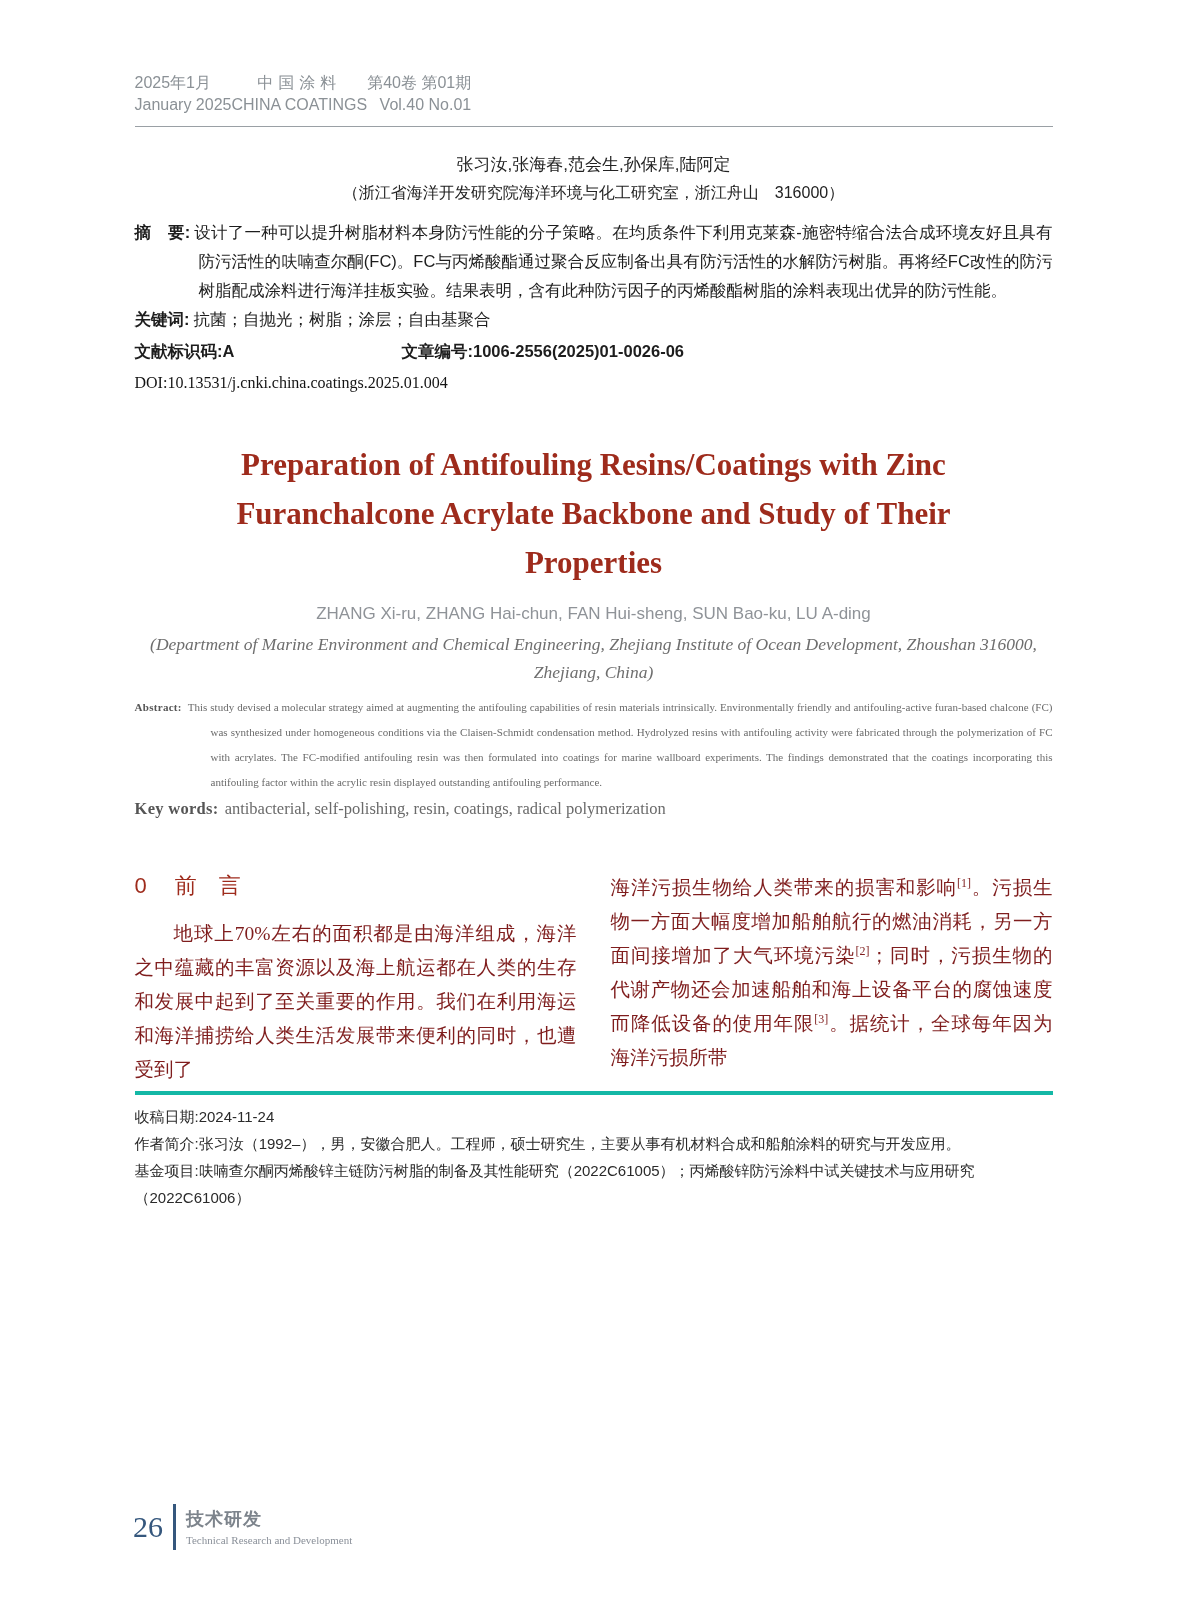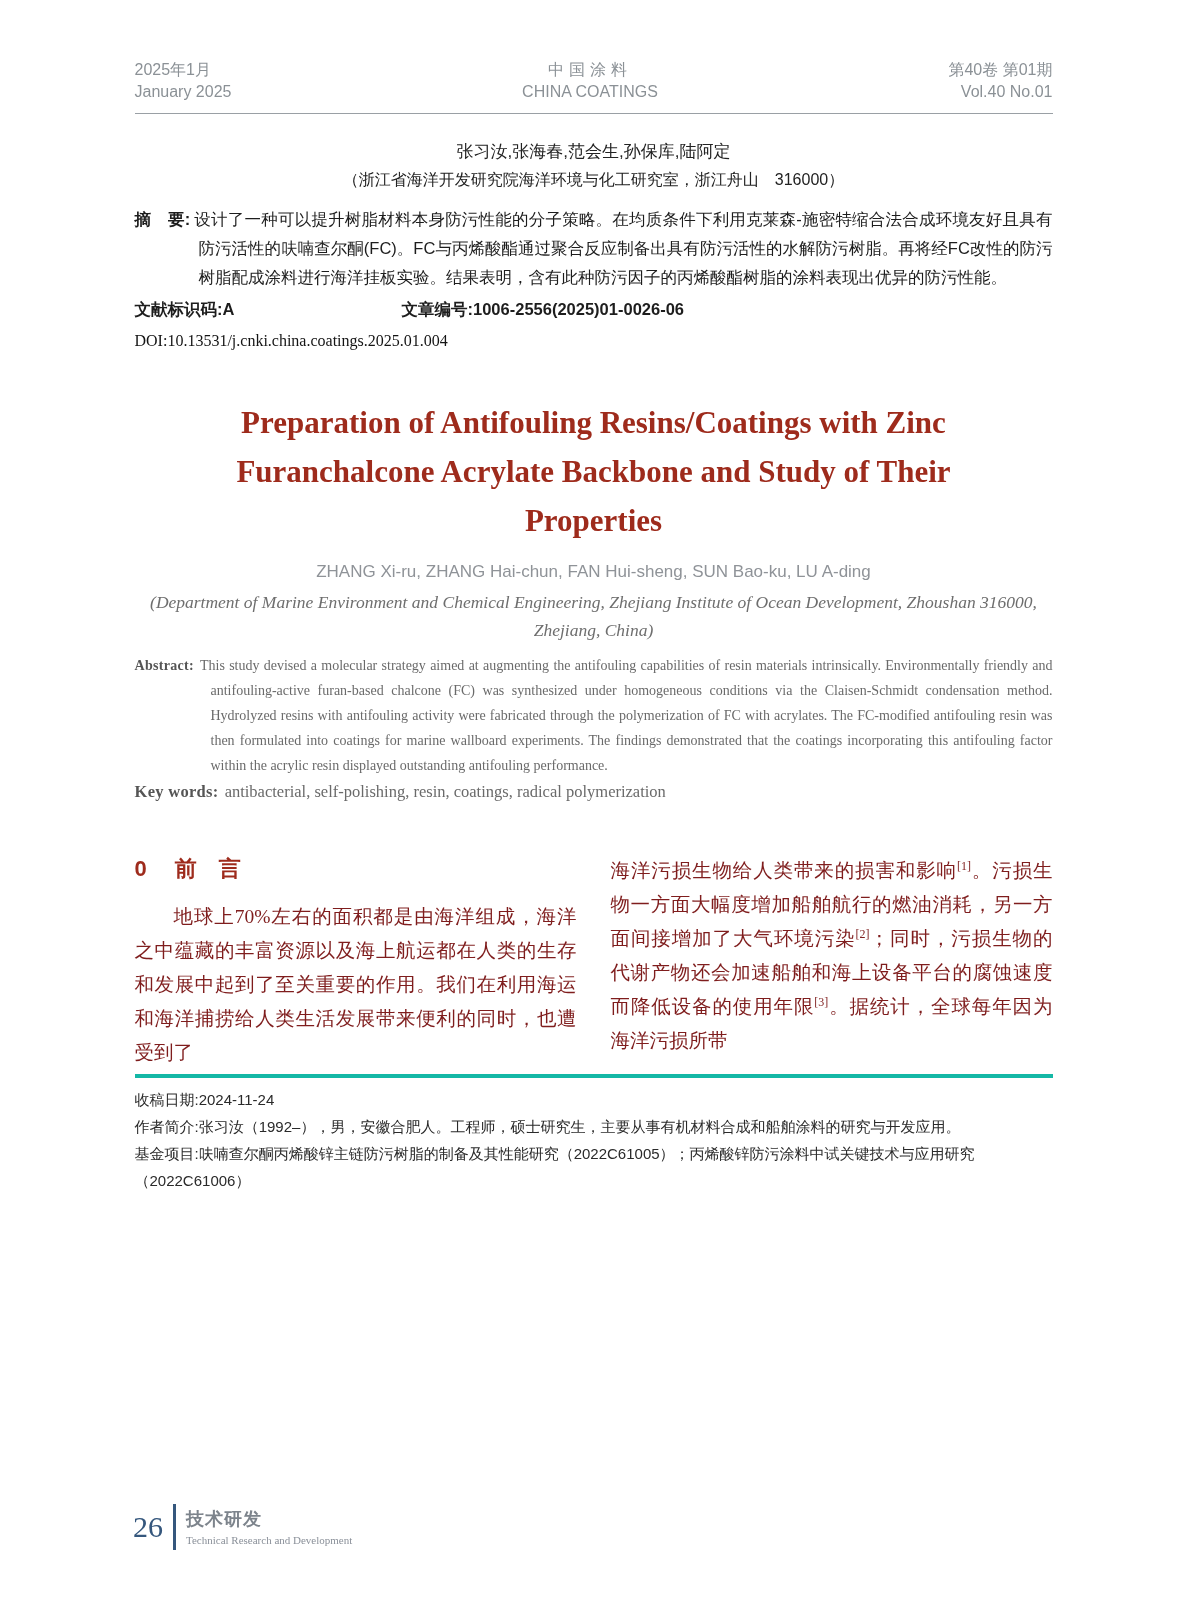--- a/index.html
+++ b/index.html
@@ -9,24 +9,24 @@
     margin:0 auto;
     background:#ffffff;
     font-family:"Liberation Sans","DejaVu Sans",sans-serif;
     color:#1d1d1d;
     overflow:hidden;
   }
   .content { width:918px; margin:0 auto; }
 
   
   .journal-header {
-    padding-top:29px; padding-bottom:10px;
+    padding-top:72px; padding-bottom:10px;
     border-bottom:1px solid #9aa0a5;
-    display:flex; justify-content:space-between; align-items:flex-end;
-    color:#8b9196; font-size:16px; line-height:22px;margin-top:30px;
+    display:flex; align-items:flex-end;
+    color:#8b9196; font-size:16px; line-height:22px;
   }
   .jh-cell.center { text-align:center; }
   .jh-cell.right { text-align:right; }
   .jh-zh { letter-spacing:5px; }
 
   
   .title-zh {
     margin:146px 0 0 0;
     text-align:center;
     font-size:45px; line-height:66px; font-weight:bold;
@@ -70,37 +70,37 @@
   .en-authors { margin-top:17px; text-align:center; font-size:17px; color:#8f9398; }
   .en-affiliation {
     margin-top:6px; text-align:center;
     font-family:"Liberation Serif","DejaVu Serif",serif;
     font-style:italic; font-size:17.5px; line-height:28px; color:#6e6e6e;
   }
 
   .en-abstract {
     margin:9px 0 0 0;
     font-family:"Liberation Serif","DejaVu Serif",serif;
-    font-size:14px; line-height:25px;
+    font-size:11px; line-height:25px;
     text-align:justify; color:#6a6a6a;
     padding-left:76px; text-indent:-76px;
   }
   .en-abstract .lbl, .en-keywords .lbl { font-weight:bold; color:#555; margin-right:6px; letter-spacing:0.3px; }
   .en-keywords {
     margin:1px 0 0 0;
     font-family:"Liberation Serif","DejaVu Serif",serif;
     font-size:16.5px; line-height:25px; color:#6a6a6a;
   }
 
   
   .body-section { display:flex; gap:34px; margin-top:50px; }
   .col { width:442px; }
   .section-heading {
     margin:0 0 16px 0;
-    font-size:22px; font-weight:bold; line-height:30px;
+    font-size:22px; font-weight:normal; line-height:30px;
     color:var(--accent,#9e2b1c);
   }
   .section-heading .sec-num { margin-right:28px; }
   .body-text {
     margin:0;
     font-family:"Liberation Serif","DejaVu Serif",serif;
     font-size:19.5px; line-height:34px;
     text-align:justify; color:#7f1d1d;
   }
   .body-text.indent { text-indent:2em; }
@@ -151,20 +151,21 @@
         <div>Vol.40 No.01</div>
       </div>
     </header>
 
 
     <div class="authors-zh">张习汝,张海春,范会生,孙保库,陆阿定</div>
     <div class="affiliation-zh">（浙江省海洋开发研究院海洋环境与化工研究室，浙江舟山　316000）</div>
 
     <p class="abstract-zh"><span class="lbl">摘　要:</span><span>设计了一种可以提升树脂材料本身防污性能的分子策略。在均质条件下利用克莱森-施密特缩合法合成环境友好且具有防污活性的呋喃查尔酮(FC)。FC与丙烯酸酯通过聚合反应制备出具有防污活性的水解防污树脂。再将经FC改性的防污树脂配成涂料进行海洋挂板实验。结果表明，含有此种防污因子的丙烯酸酯树脂的涂料表现出优异的防污性能。</span></p>
 
+    <p class="keywords-zh"><span class="lbl">关键词:</span><span>抗菌；自抛光；树脂；涂层；自由基聚合</span></p>
 
     <div class="clc-row">
       <div class="c2"><span>文献标识码:</span><span>A</span></div>
       <div class="c3"><span>文章编号:</span><span>1006-2556(2025)01-0026-06</span></div>
     </div>
 
     <div class="doi">DOI:10.13531/j.cnki.china.coatings.2025.01.004</div>
 
     <h2 class="en-title">
       <span class="block">Preparation of Antifouling Resins/Coatings with Zinc</span>

